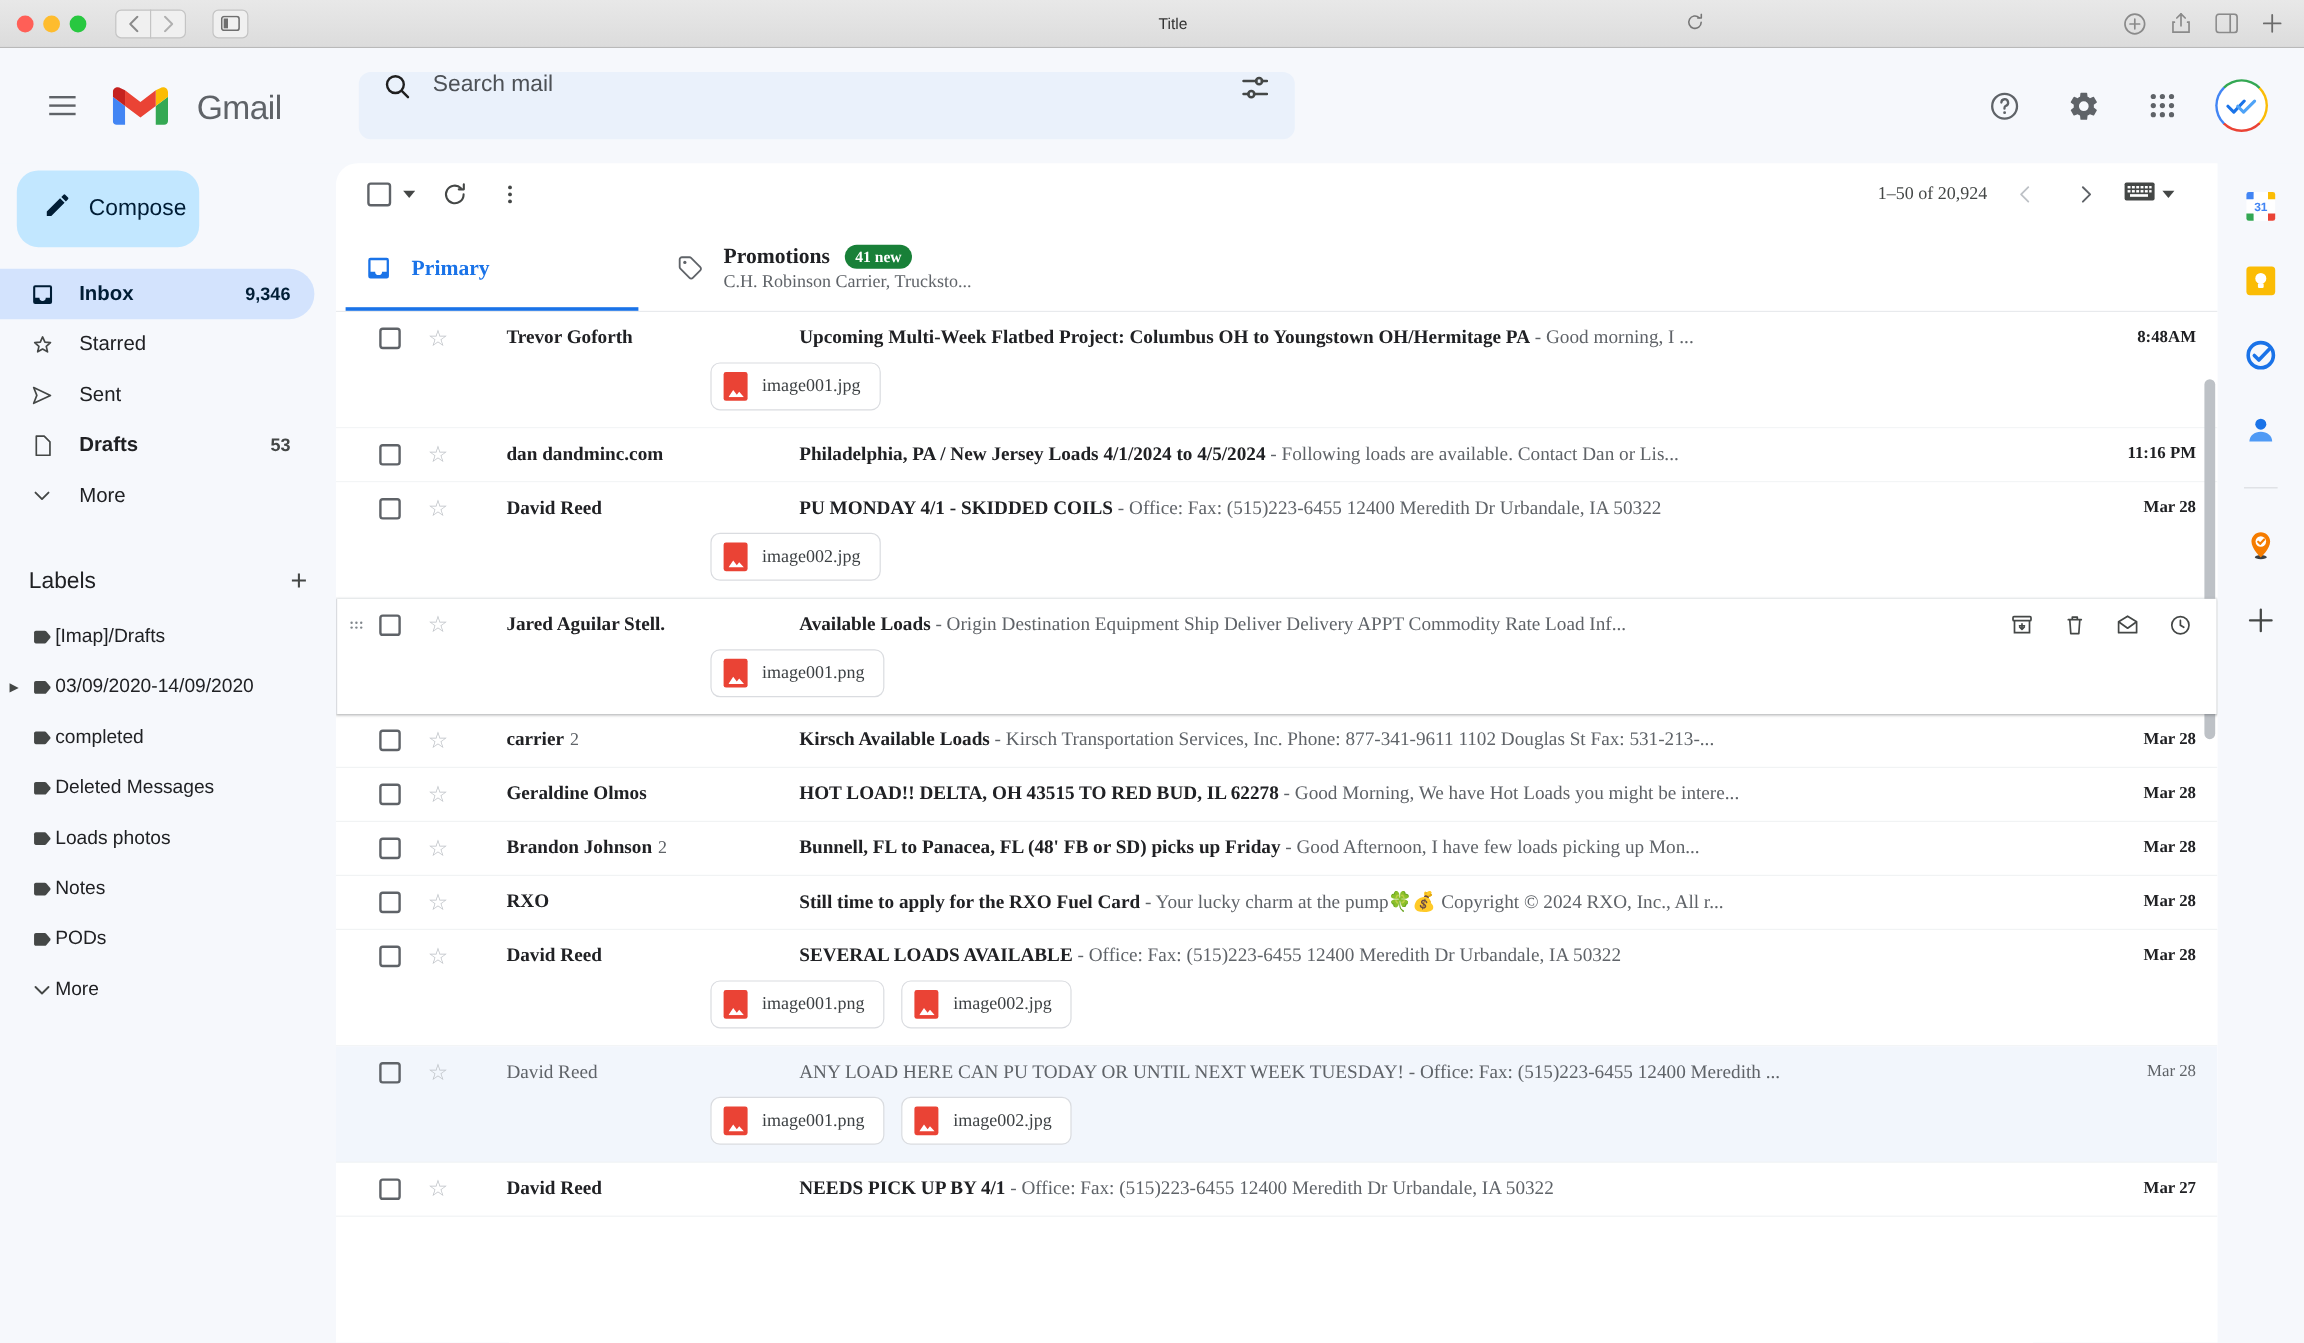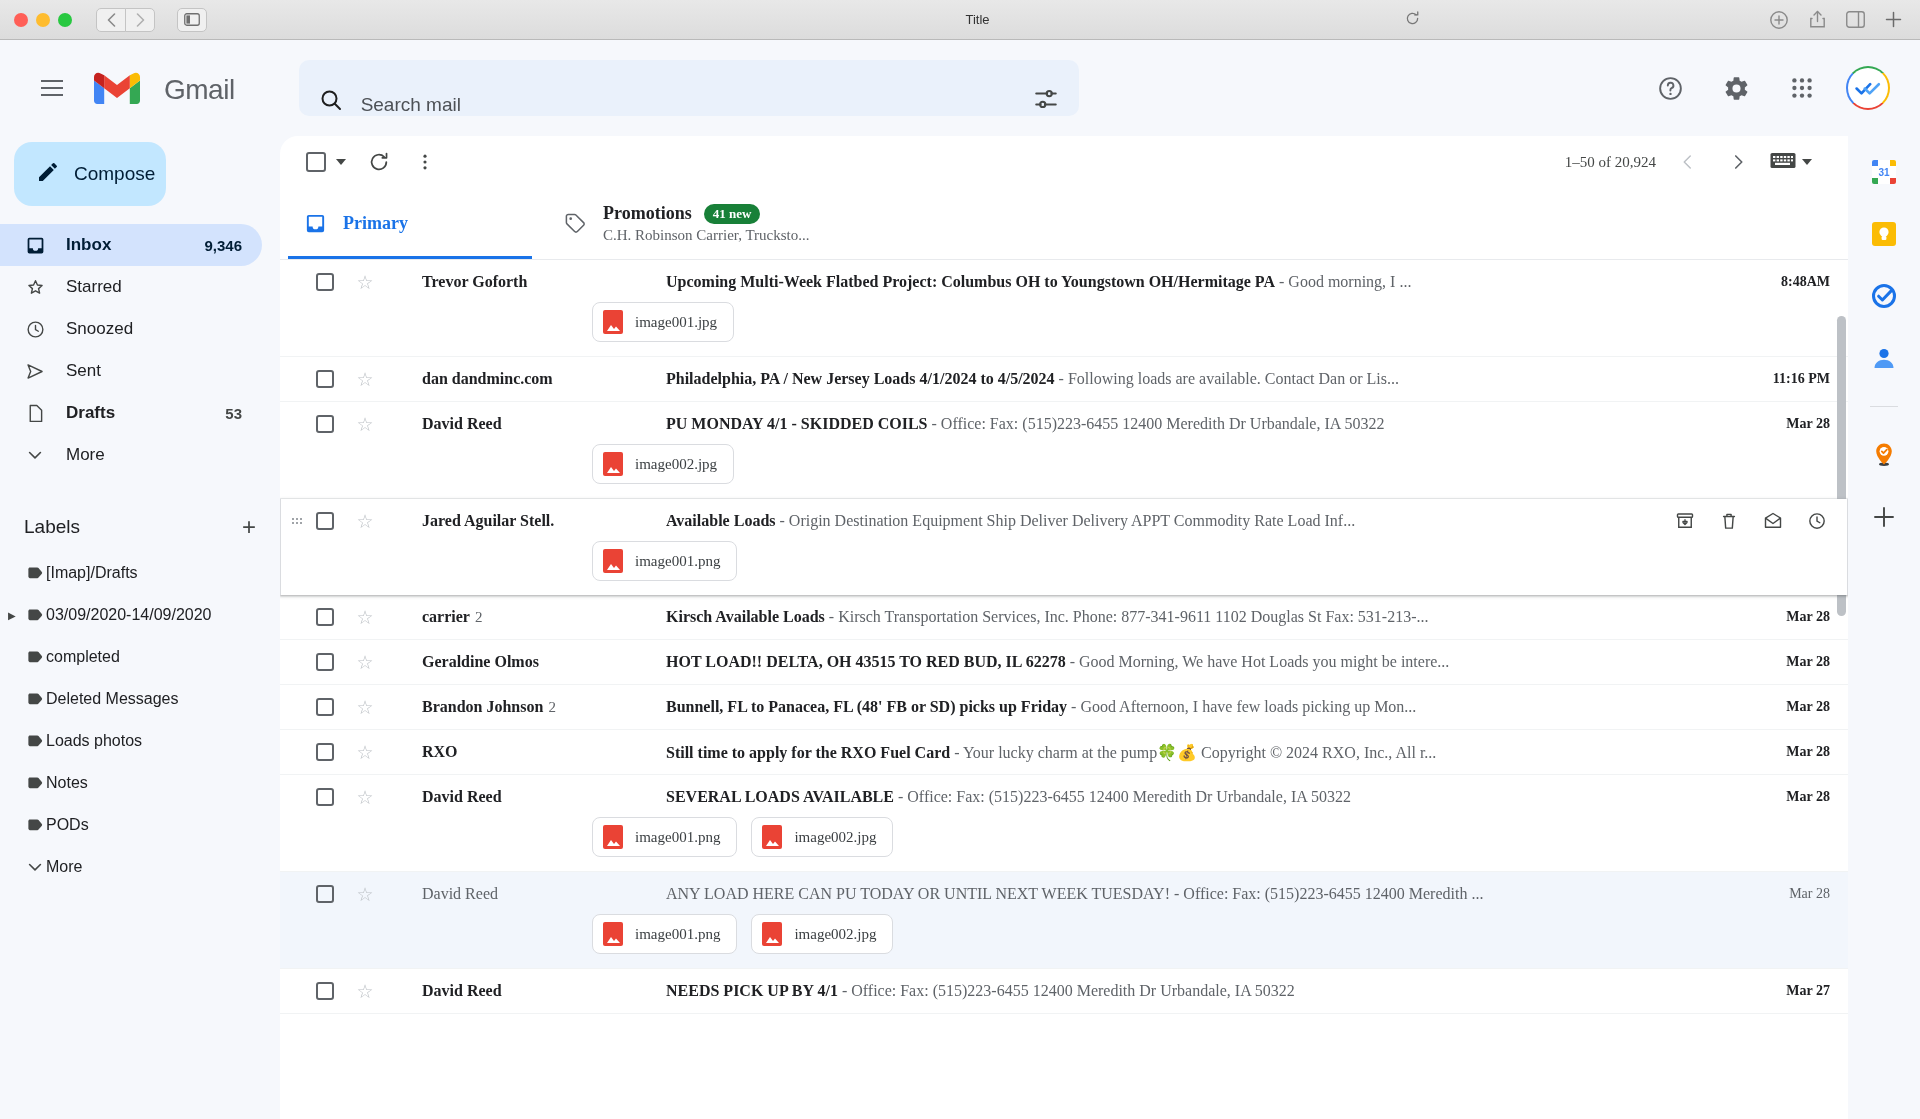--- a/index.html
+++ b/index.html
@@ -49,21 +49,21 @@
   }
   .hamburger { width: 48px; height: 48px; display: flex; flex-direction: column;
     justify-content: center; align-items: center; gap: 5px; margin-left: 8px; border-radius: 50%; }
   .hamburger span { display: block; width: 22px; height: 2px; background: #5f6368; }
   .gm-logo { display: flex; align-items: flex-end; gap: 24px; margin-left: 18px; }
   .gm-wordmark { font-size: 28px; color: #5f6368; letter-spacing: -0.5px; }
 
   .search-wrap { margin-left: 64px; flex: 0 0 auto; width: 780px; }
   .search-box {
     height: 56px; background: #eaf1fb; border-radius: 10px;
-    display: flex; align-items: flex-end; padding: 0 20px; gap: 18px;
+    display: flex; align-items: flex-start; padding: 0 20px; gap: 18px;
   }
   .search-input {
     flex: 1; border: none; background: transparent; outline: none;
     font-size: 19px; color: #202124; font-family: "Liberation Sans", sans-serif;
   }
   .search-input::placeholder { color: #4d5156; }
 
   .header-right { margin-left: auto; display: flex; align-items: center; gap: 22px; padding-right: 10px; }
   .hdr-icon { width: 44px; height: 44px; display: flex; align-items: center; justify-content: center;
     border-radius: 50%; color: #5f6368; }
@@ -374,30 +374,20 @@
       <div class="nav-item">
         <span class="nv-icon">
           <svg width="21" height="21" viewBox="0 0 24 24">
               <path d="M12 4.3l2.2 4.9 5.3.5-4 3.6 1.2 5.2L12 15.8 7.3 18.5l1.2-5.2-4-3.6 5.3-.5L12 4.3z" fill="none" stroke="currentColor" stroke-width="1.6" stroke-linejoin="round"></path>
             </svg>
         </span>
         <span class="nv-label">Starred</span>
         <span class="nv-count"></span>
       </div>
 
-      <div class="nav-item">
-        <span class="nv-icon">
-          <svg width="21" height="21" viewBox="0 0 24 24">
-              <circle cx="12" cy="12" r="8.4" fill="none" stroke="currentColor" stroke-width="1.6"></circle>
-              <path d="M12 7.4V12l3.2 2" fill="none" stroke="currentColor" stroke-width="1.6" stroke-linecap="round"></path>
-            </svg>
-        </span>
-        <span class="nv-label">Snoozed</span>
-        <span class="nv-count"></span>
-      </div>
 
       <div class="nav-item">
         <span class="nv-icon">
           <svg width="21" height="21" viewBox="0 0 24 24">
               <path d="M3.5 4.5l16 7.5-16 7.5 3-7.5-3-7.5z" fill="none" stroke="currentColor" stroke-width="1.6" stroke-linejoin="round"></path>
             </svg>
         </span>
         <span class="nv-label">Sent</span>
         <span class="nv-count"></span>
       </div>

